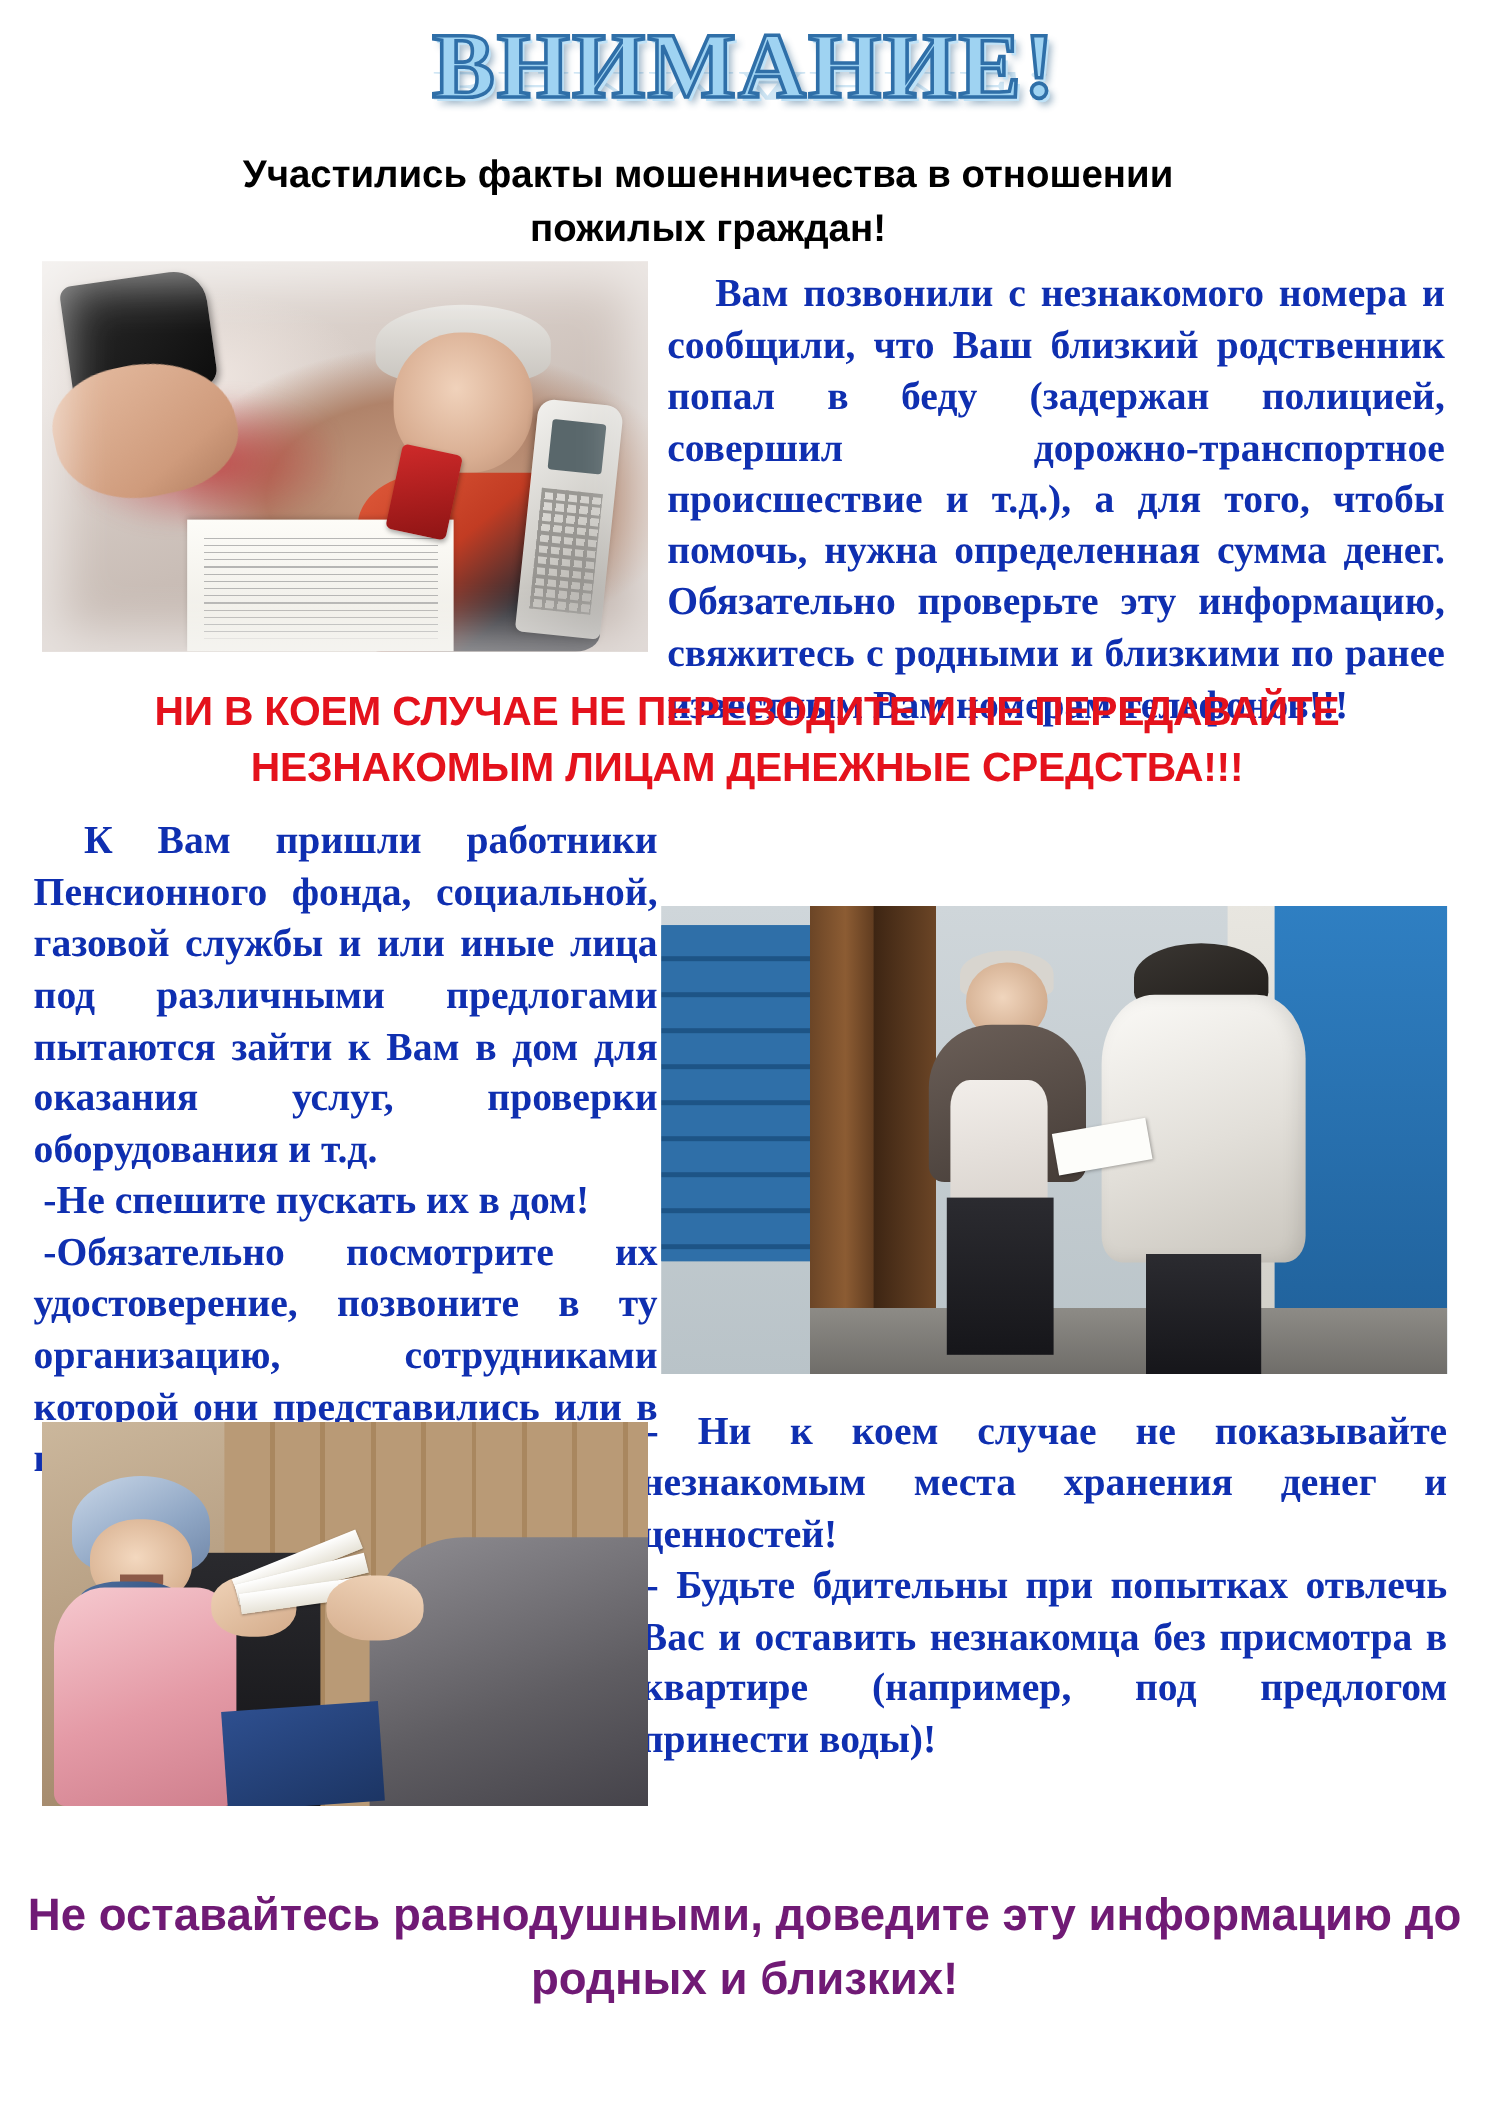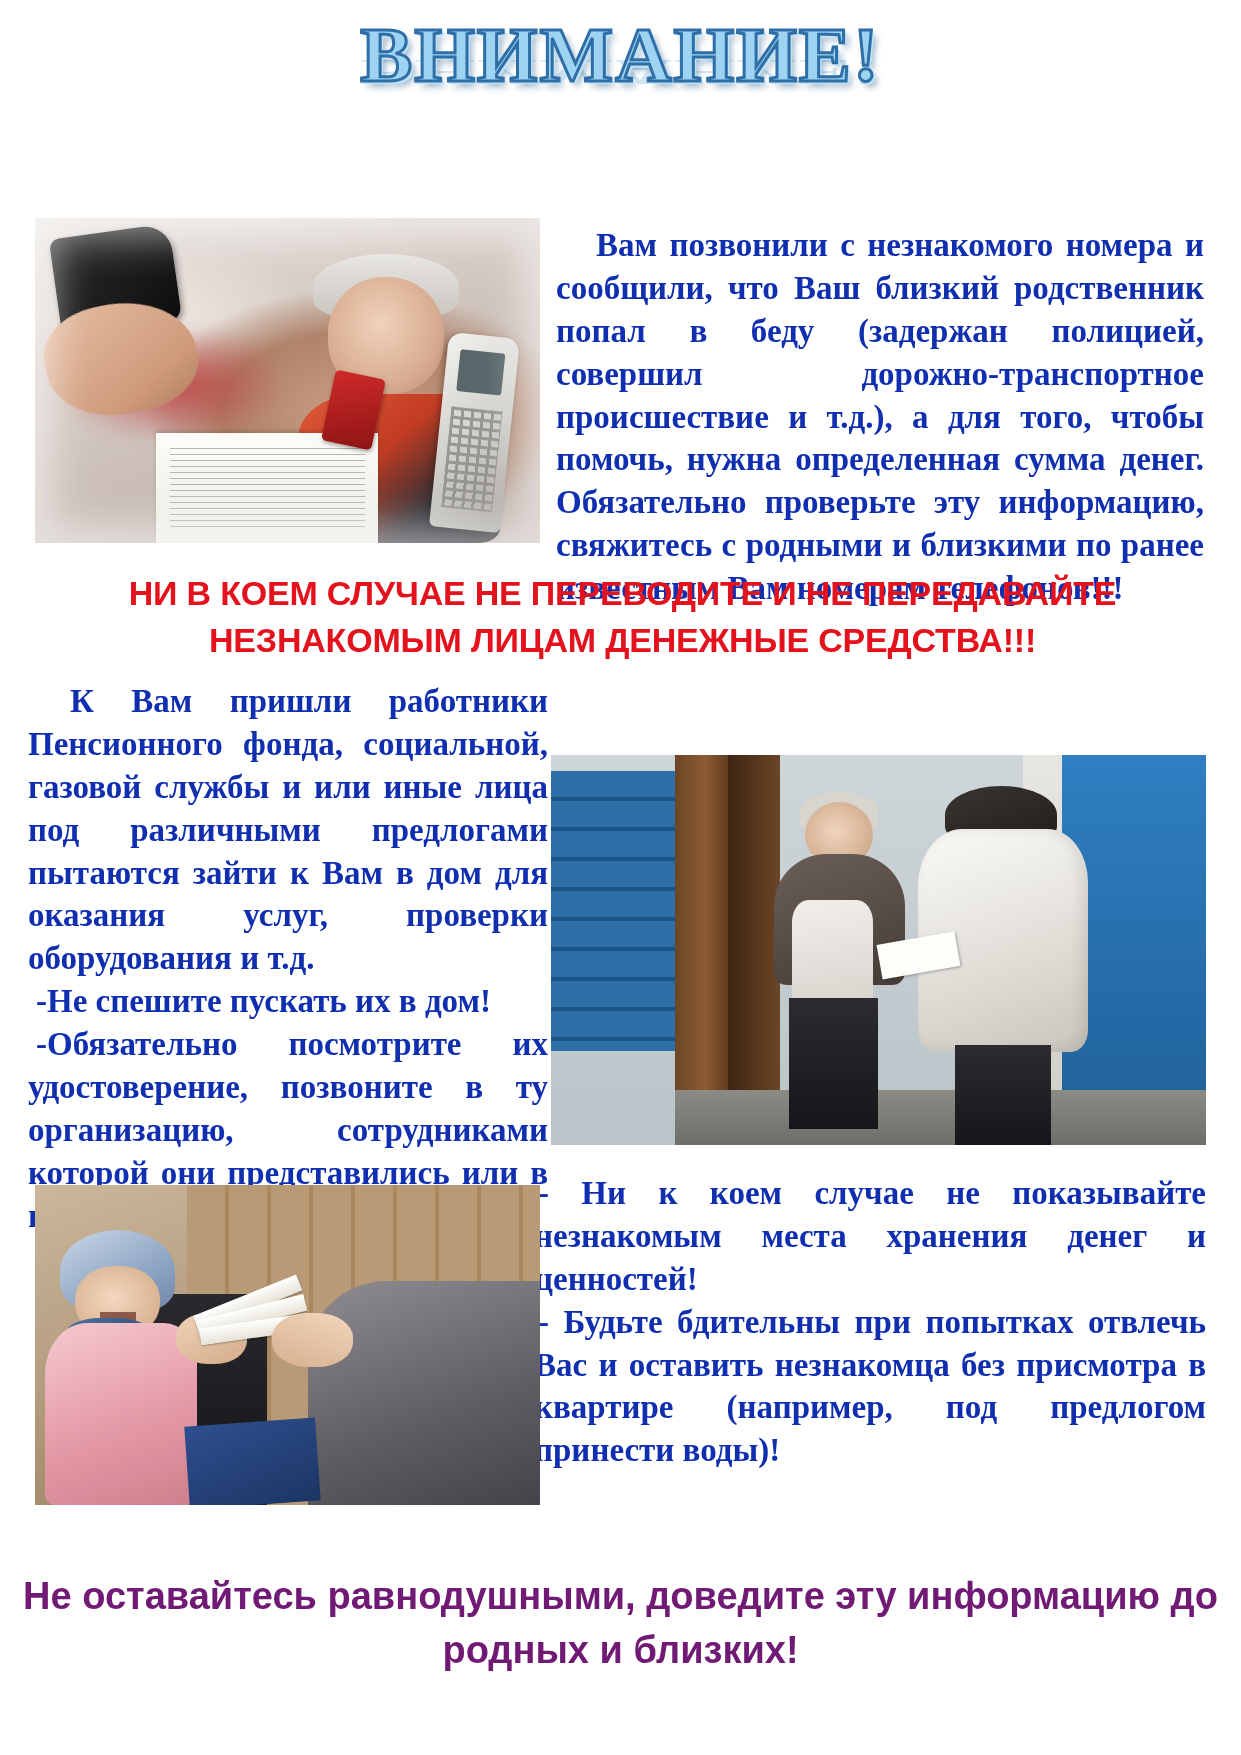--- a/index.html
+++ b/index.html
@@ -456,20 +456,21 @@
   }
 </style>
 </head>
 <body>
 
 <div class="page">
 
   <div class="wm-title-reflection">ВНИМАНИЕ!</div>
   <div class="wm-title">ВНИМАНИЕ!</div>
 
+  <div class="subtitle">Участились факты мошенничества в отношении  пожилых граждан!</div>
 
   <div class="photo" id="photo-phones">
     <div class="blur-red"></div>
     <div class="handset"></div>
     <div class="hand"></div>
     <div class="hair"></div>
     <div class="face"></div>
     <div class="scarf"></div>
     <div class="book">
       <div class="lines"></div>

